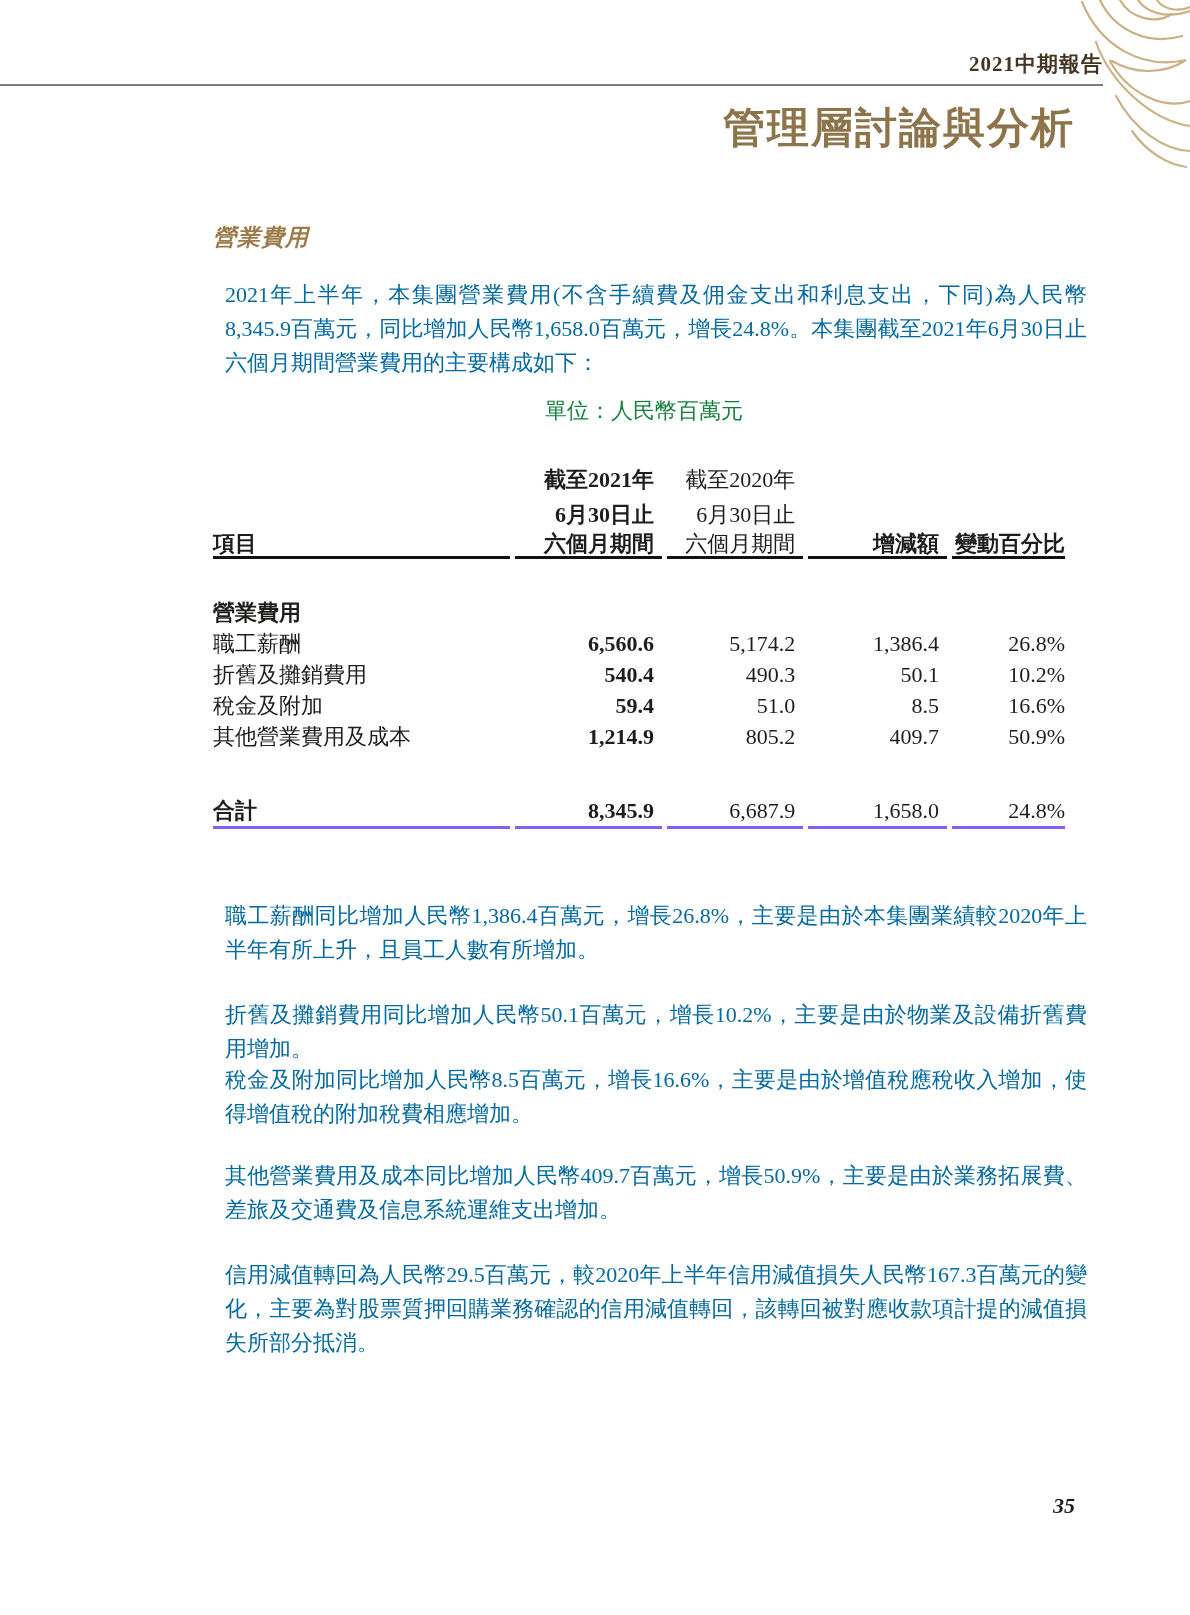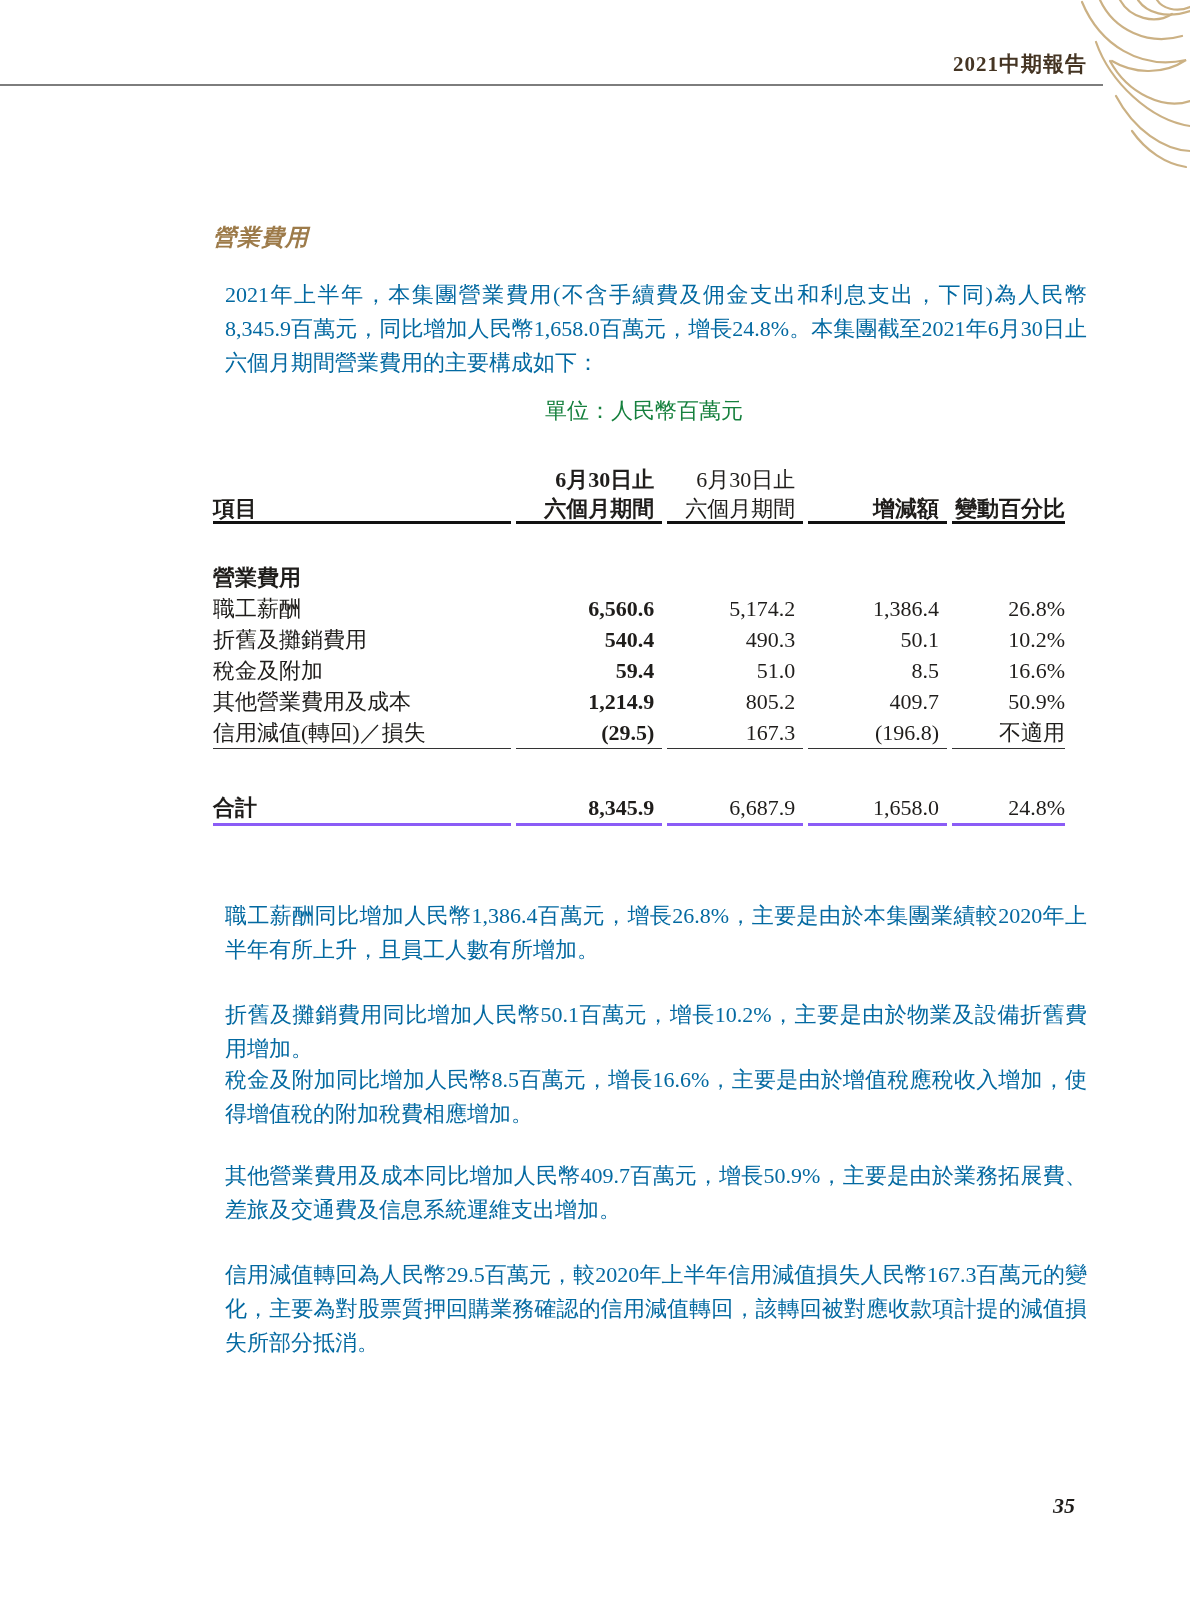--- a/index.html
+++ b/index.html
@@ -1,21 +1,21 @@
 <!DOCTYPE html>
 <html><head>
 <meta charset="utf-8">
 <style>
   html,body{margin:0;padding:0;background:#ffffff;}
   body{width:1190px;height:1615px;position:relative;overflow:hidden;
        font-family:"Liberation Serif","DejaVu Serif",serif;color:#1f1d1b;}
   .page{position:absolute;inset:0;background:#fff;}
 
   
-  .report-label{position:absolute;top:50px;right:103px;font-size:21px;font-weight:bold;
+  .report-label{position:absolute;top:50px;right:87px;font-size:21px;font-weight:bold;
                 color:#443423;letter-spacing:1px;}
   .header-rule{position:absolute;top:84px;left:0;width:1103px;height:2px;background:#7d7d7d;}
   .page-title{position:absolute;top:100px;right:115px;margin:0;font-size:42px;font-weight:bold;
               color:#8d744a;letter-spacing:2px;}
   .wave{position:absolute;top:0;right:0;}
 
   
   .content{position:absolute;left:213px;top:0;width:862px;}
   .section-heading{position:absolute;top:222px;left:0;margin:0;font-size:23px;font-weight:bold;
                    font-style:italic;color:#9d7b4a;letter-spacing:1px;}
@@ -56,38 +56,46 @@
       <path d="M22,2 C40,45 80,70 126,60 C102,76 72,73 52,61"></path>
       <path d="M50,61 C68,94 104,110 130,101"></path>
       <path d="M36,42 C50,82 90,120 130,126"></path>
       <path d="M56,96 C74,130 104,150 130,151"></path>
       <path d="M72,131 C86,151 106,164 126,167"></path>
     </g>
   </svg>
 
   <div class="report-label">2021中期報告</div>
   <div class="header-rule"></div>
+  <h1 class="page-title">管理層討論與分析</h1>
 
   <div class="content">
 
     <h2 class="section-heading">營業費用</h2>
 
     <p class="para intro">2021年上半年，本集團營業費用(不含手續費及佣金支出和利息支出，下同)為人民幣8,345.9百萬元，同比增加人民幣1,658.0百萬元，增長24.8%。本集團截至2021年6月30日止六個月期間營業費用的主要構成如下：</p>
 
     <div class="unit-note">單位：人民幣百萬元</div>
 
     <table class="fin">
       <colgroup>
         <col style="width:302px">
           <col style="width:148px">
           <col style="width:137px">
         <col style="width:142px">
           <col style="width:113px">
       </colgroup>
       <tbody>
+        <tr class="hdr">
+          <td></td>
+          <td class="num b">截至2021年</td>
+          <td class="num">截至2020年</td>
+          <td></td>
+          <td></td>
+        </tr>
         <tr class="hdr">
           <td></td>
           <td class="num b">6月30日止</td>
           <td class="num">6月30日止</td>
           <td></td>
           <td></td>
         </tr>
         <tr class="hdr3">
           <td class="b">項目</td>
           <td class="num b">六個月期間</td>
@@ -129,27 +137,20 @@
           <td class="num">8.5</td>
           <td class="pct">16.6%</td>
         </tr>
         <tr>
           <td>其他營業費用及成本</td>
           <td class="num b">1,214.9</td>
           <td class="num">805.2</td>
           <td class="num">409.7</td>
           <td class="pct">50.9%</td>
         </tr>
-        <tr class="last">
-          <td>信用減值(轉回)／損失</td>
-          <td class="num b">(29.5)</td>
-          <td class="num">167.3</td>
-          <td class="num">(196.8)</td>
-          <td class="pct">不適用</td>
-        </tr>
 
         <tr class="sp2">
             <td colspan="5"></td>
           </tr>
 
         <tr class="total">
           <td class="b">合計</td>
           <td class="num b">8,345.9</td>
           <td class="num">6,687.9</td>
           <td class="num">1,658.0</td>

